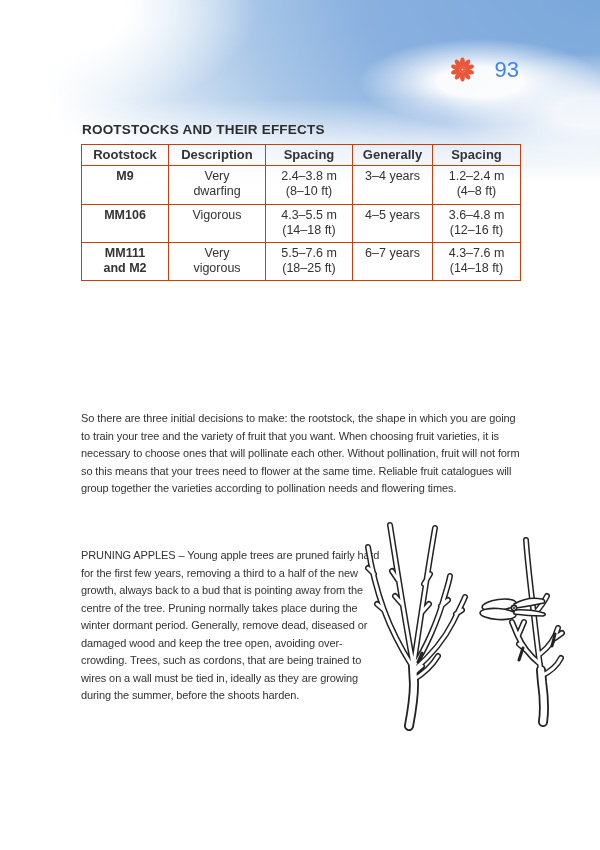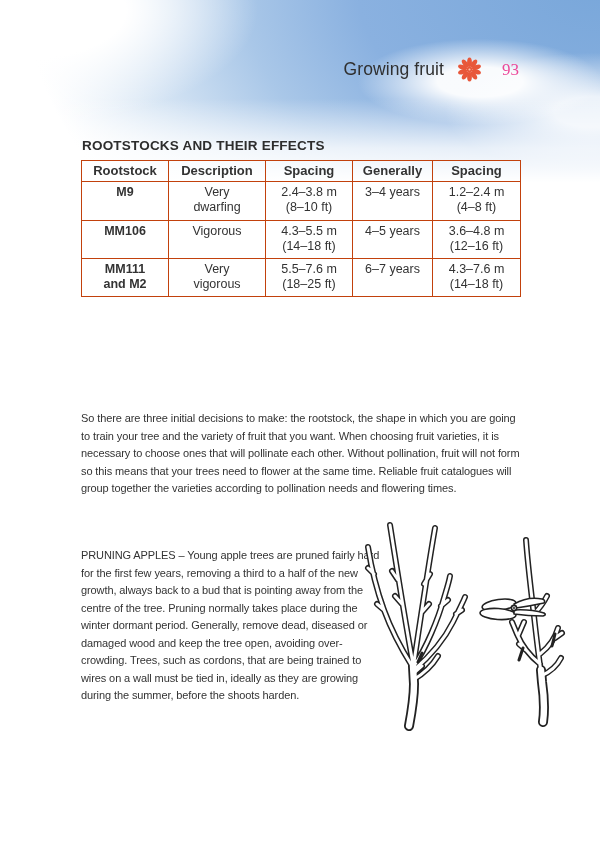--- a/index.html
+++ b/index.html
@@ -19,23 +19,23 @@
       radial-gradient(300px 150px at 30px 10px, #ffffff 32%, rgba(255,255,255,0) 76%),
       radial-gradient(640px 430px at 100% -8%, #79a7da 0%, #8ab1e0 38%, #a9c7e8 56%, #d6e5f4 74%, #ffffff 90%);
   }
   
   .page-header {
     position:absolute; top:56px; right:81px;
     display:flex; align-items:center;
   }
   .page-header .running-title { font-size:17.5px; color:#303030; letter-spacing:.1px; }
   .page-header .flower { width:27px; height:27px; margin:0 19px 0 12px; display:block; }
-  .page-header .folio { font-size:17px; color:#ec4899;font-family:Liberation Serif, serif; }
+  .page-header .folio { font-size:22px; color:#3b82f6; }
   
-  .table-wrap { position:absolute; left:81px; top:122px; width:439px;margin-top:16px; }
+  .table-wrap { position:absolute; left:81px; top:122px; width:439px; }
   .table-title { margin:0 0 7px 1px; font-size:13.5px; font-weight:bold; color:#2d2d2d; letter-spacing:.2px; }
   table.rootstocks { border-collapse:collapse; width:439px; table-layout:fixed; }
   table.rootstocks th, table.rootstocks td {
     border:1px solid #c2410c; text-align:center; vertical-align:top;
     font-size:12.5px; line-height:15px; padding:3px 2px 4px;
   }
   table.rootstocks th { font-size:13px; font-weight:bold; padding:2px 2px 3px; }
   td.c-rootstock { font-weight:bold; }
   tbody tr:nth-child(1){ height:39px; }
   tbody tr:nth-child(2){ height:37px; }
@@ -53,21 +53,20 @@
   .illustration .tool  { fill:#ffffff; stroke:#222222; stroke-width:1.6; stroke-linejoin:round; }
 </style>
 </head>
 <body>
 
 <div class="page">
 
   <div class="sky"></div>
 
   <div class="page-header">
-    <span class="running-title">Growing fruit</span>
     <svg class="flower" viewBox="0 0 26 26" aria-hidden="true">
       <g fill="#e8573a">
         <ellipse cx="13" cy="6" rx="2.3" ry="4.5" transform="rotate(0 13 13)"></ellipse>
         <ellipse cx="13" cy="6" rx="2.3" ry="4.5" transform="rotate(36 13 13)"></ellipse>
         <ellipse cx="13" cy="6" rx="2.3" ry="4.5" transform="rotate(72 13 13)"></ellipse>
         <ellipse cx="13" cy="6" rx="2.3" ry="4.5" transform="rotate(108 13 13)"></ellipse>
         <ellipse cx="13" cy="6" rx="2.3" ry="4.5" transform="rotate(144 13 13)"></ellipse>
         <ellipse cx="13" cy="6" rx="2.3" ry="4.5" transform="rotate(180 13 13)"></ellipse>
         <ellipse cx="13" cy="6" rx="2.3" ry="4.5" transform="rotate(216 13 13)"></ellipse>
         <ellipse cx="13" cy="6" rx="2.3" ry="4.5" transform="rotate(252 13 13)"></ellipse>

